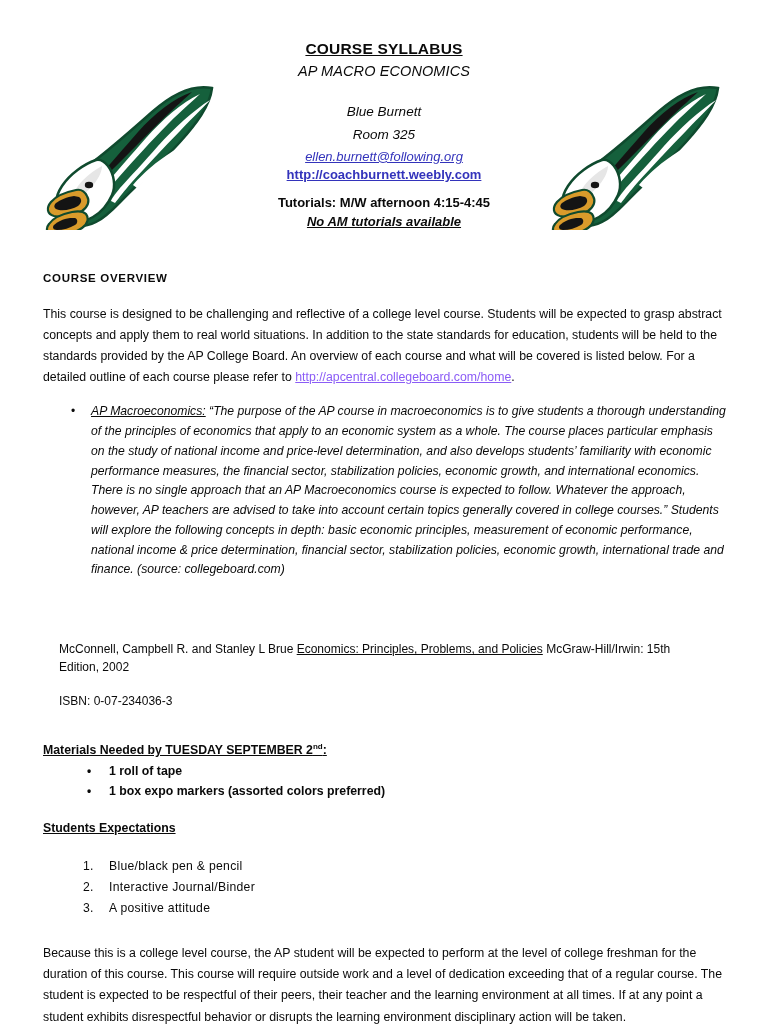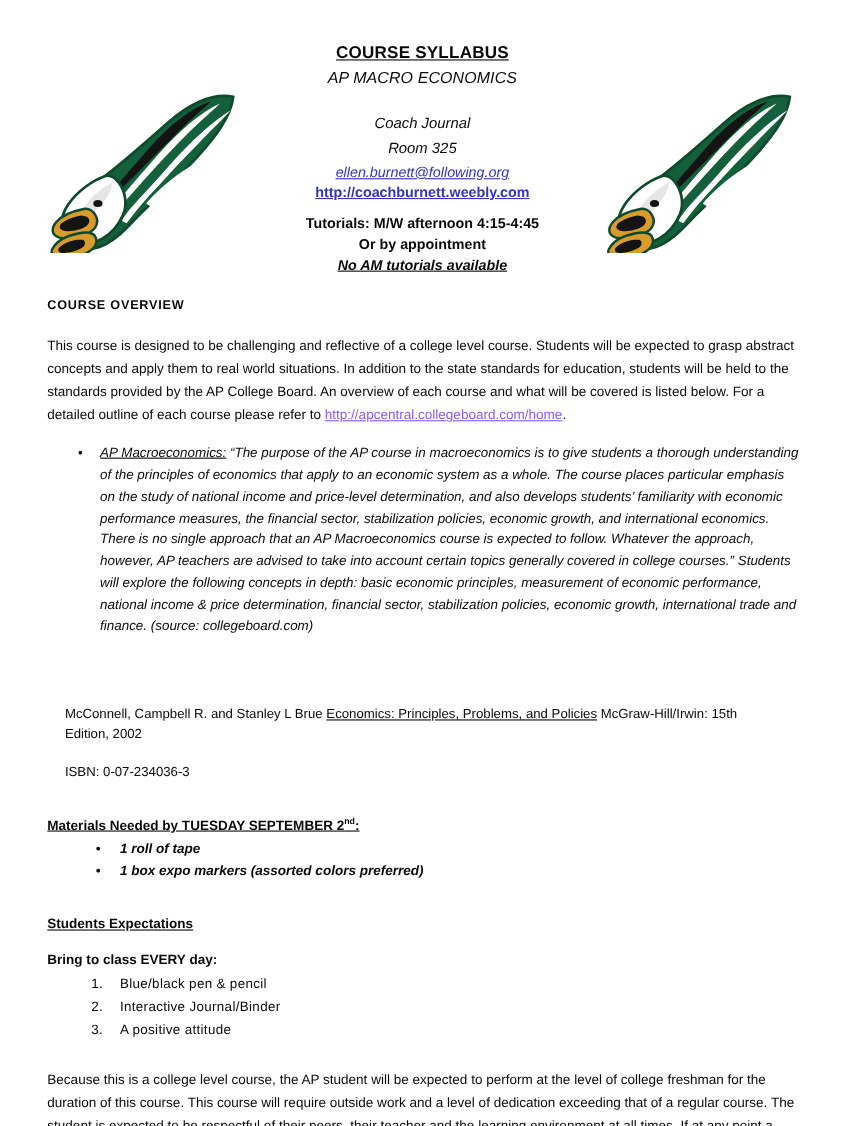--- a/index.html
+++ b/index.html
@@ -152,24 +152,23 @@
   }
   h3.sub.nounder { text-decoration: none; }
 
   p.book {
     font-size: 12px;
     line-height: 1.5;
     margin: 16px;
   }
 
   ul.matlist {
-    margin: 3px 0 16px 0;
+    margin: 3px 0 4px 0;
     padding-left: 66px;
     list-style: none;
-    font-style: italic;
   }
   ul.matlist > li {
     position: relative;
     font-size: 12.3px;
     font-weight: bold;
     line-height: 1.58;
   }
   ul.matlist > li::before {
     content: "\2022";
     position: absolute;
@@ -255,27 +254,26 @@
                    C21 148 28 146 33 143 C36 141 36 137 33 136 Z" fill="#141414"></path>
 
           <ellipse cx="47" cy="103" rx="4.2" ry="3.2" fill="#141414"></ellipse>
         </g>
       </svg>
     </div>
 
     <div class="header-text">
       <div class="doc-title">COURSE SYLLABUS</div>
       <div class="doc-subtitle">AP MACRO ECONOMICS</div>
-      <div class="teacher">Coach Journal</div>
+      <div class="teacher">Blue Burnett</div>
       <div class="room">Room 325</div>
       <a class="contact-link email" href="#">ellen.burnett@following.org</a>
       <a class="contact-link web" href="#">http://coachburnett.weebly.com</a>
       <div class="tutorials">
         <div class="t1">Tutorials: M/W afternoon 4:15-4:45</div>
-        <div class="t2">Or by appointment</div>
         <div class="t3">No AM tutorials available</div>
       </div>
     </div>
 
     <div class="logo right">
       <svg viewBox="0 0 178 148" xmlns="http://www.w3.org/2000/svg">
         <g>
           <path d="M170 6 C150 2 128 14 110 30 C92 46 74 62 56 76 C42 87 30 96 22 107
                    C14 118 13 130 20 138 C27 146 42 146 54 140 C66 134 74 124 84 114
                    C100 98 120 80 138 60 C154 42 168 24 170 6 Z" fill="#15603c" stroke="#0f4a2e" stroke-width="2.5"></path>
@@ -349,21 +347,20 @@
       <li>1 roll of tape</li>
       <li>1 box expo markers (assorted colors preferred)</li>
     </ul>
 
     <div class="gap-md"></div>
 
     <h3 class="sub">Students Expectations</h3>
 
     <div class="gap-md"></div>
 
-    <h3 class="sub nounder">Bring to class EVERY day:</h3>
 
     <ol class="numlist">
       <li>Blue/black pen &amp; pencil</li>
       <li>Interactive Journal/Binder</li>
       <li>A positive attitude</li>
     </ol>
 
     <div class="gap-lg"></div>
 
     <p class="para">Because this is a college level course, the AP student will be expected to perform at the level of college freshman for the duration of this course.  This course will require outside work and a level of dedication exceeding that of a regular course.  The student is expected to be respectful of their peers, their teacher and the learning environment at all times.  If at any point a student exhibits disrespectful behavior or disrupts the learning environment disciplinary action will be taken.</p>

